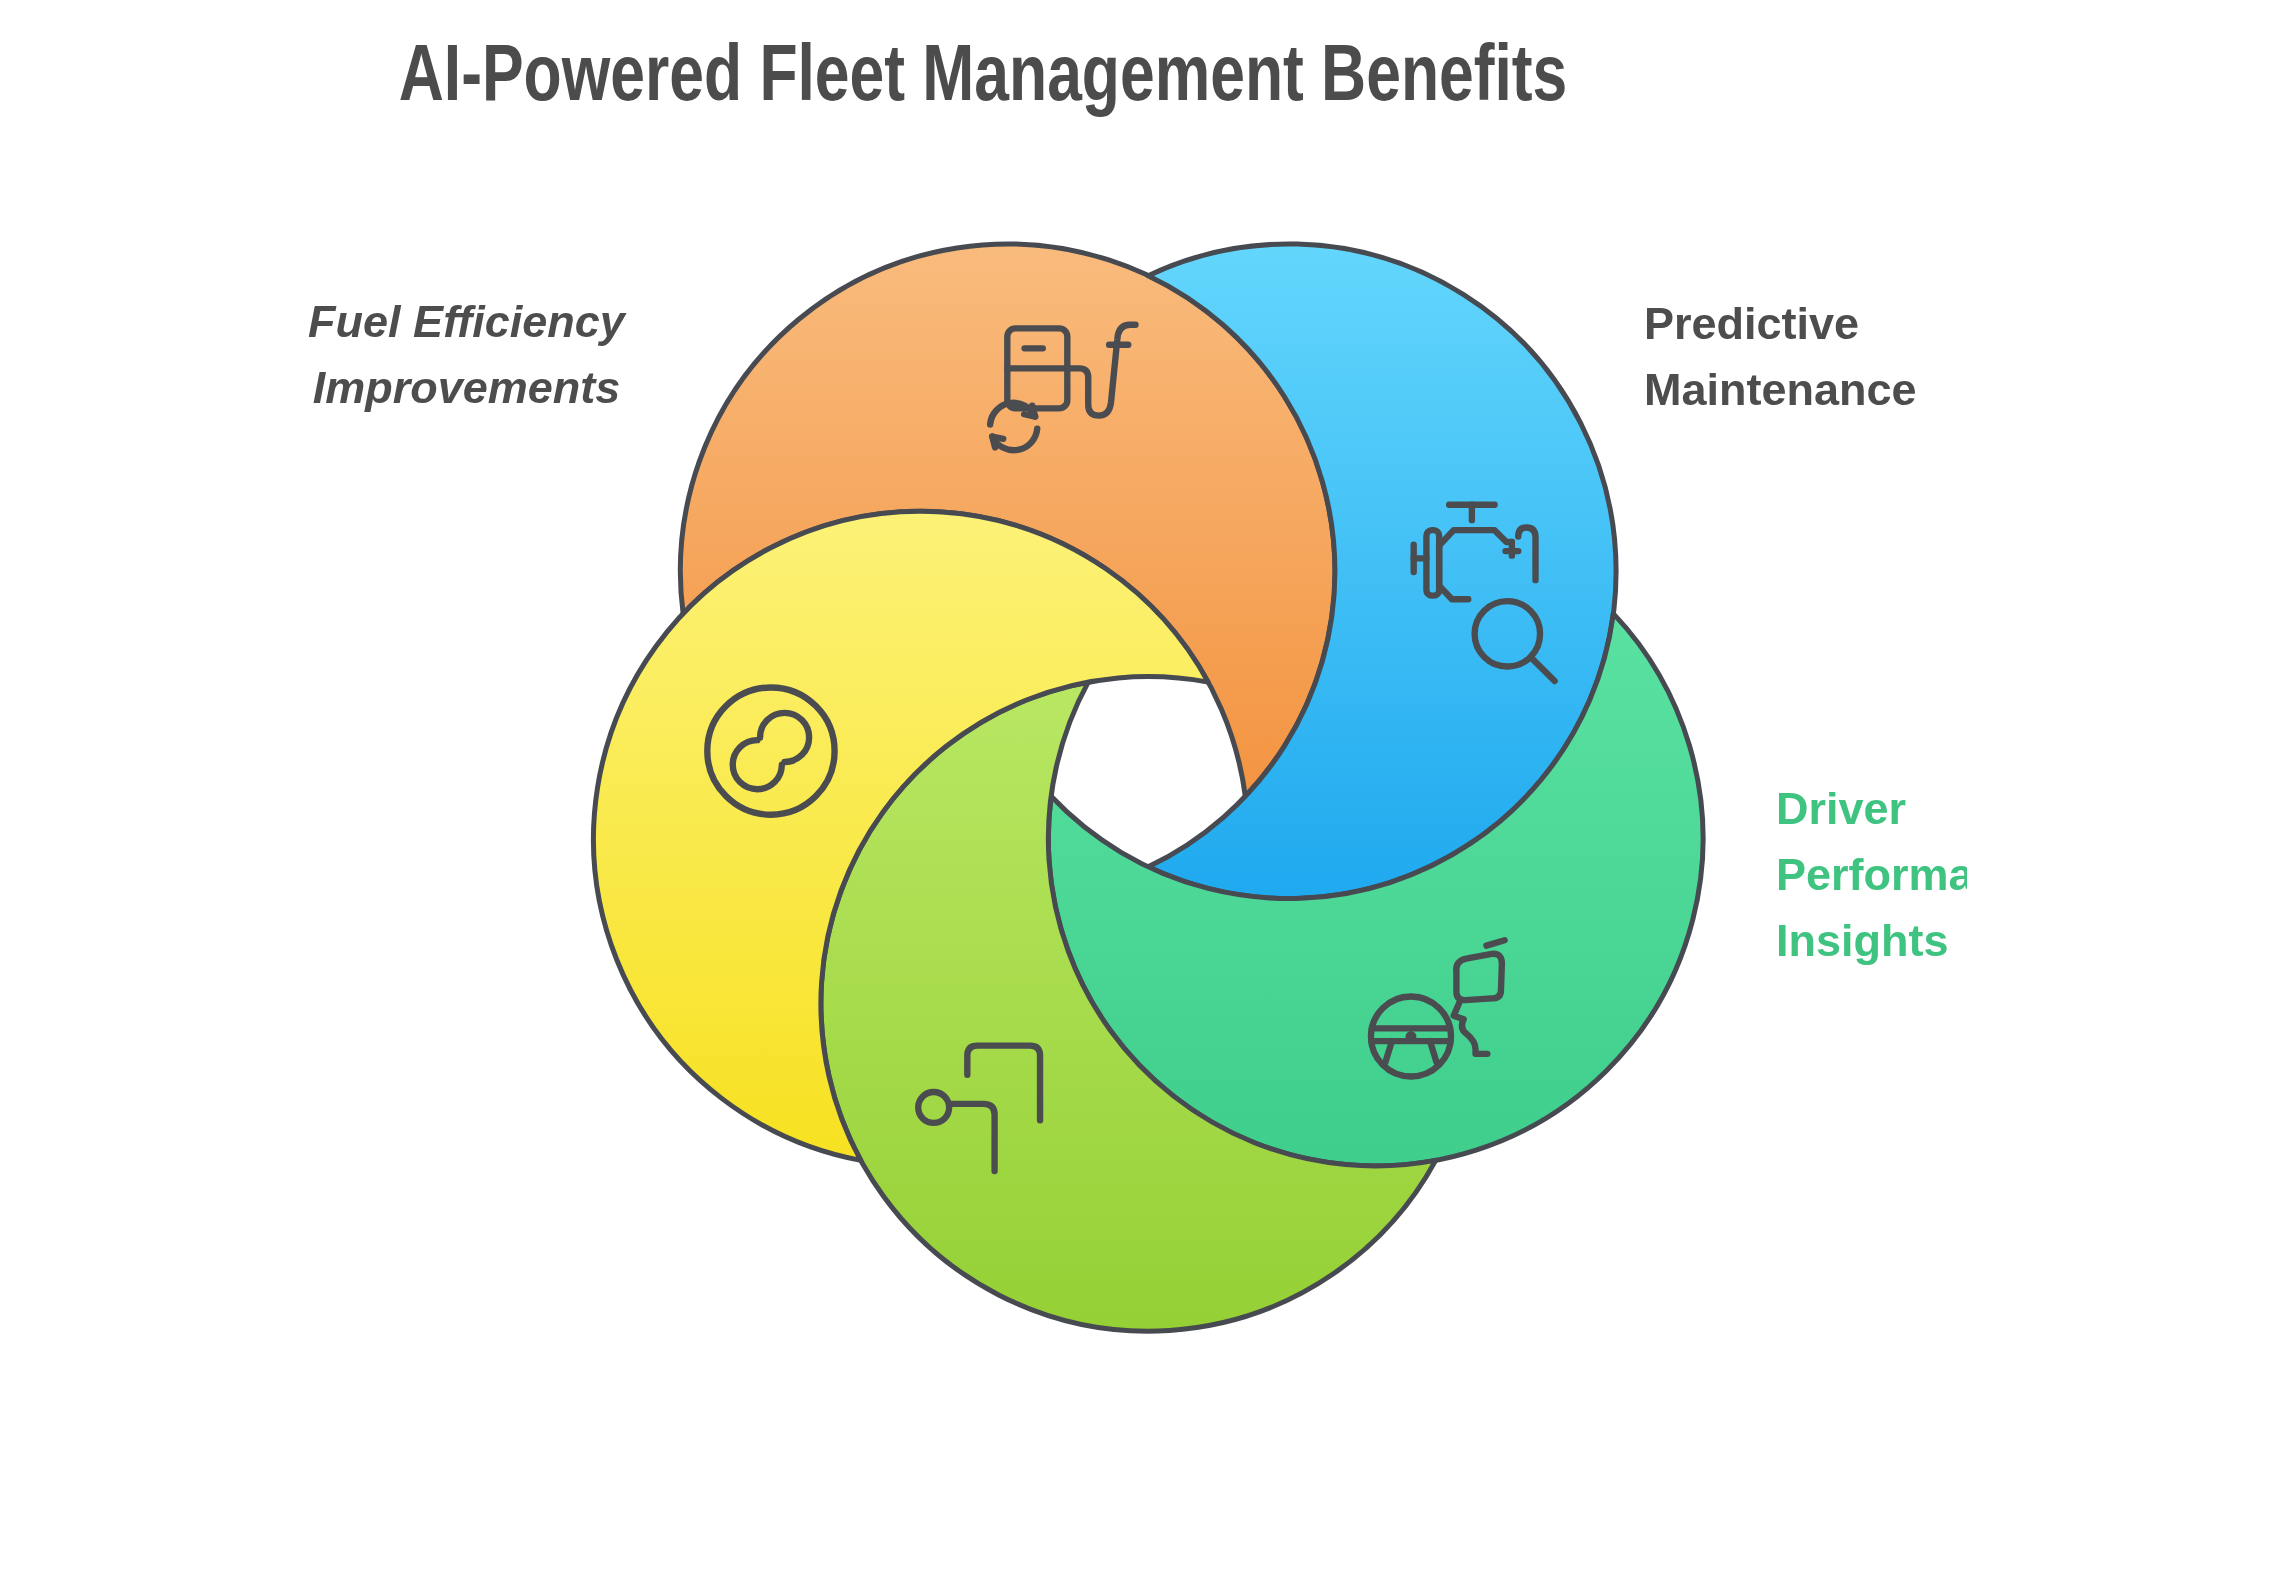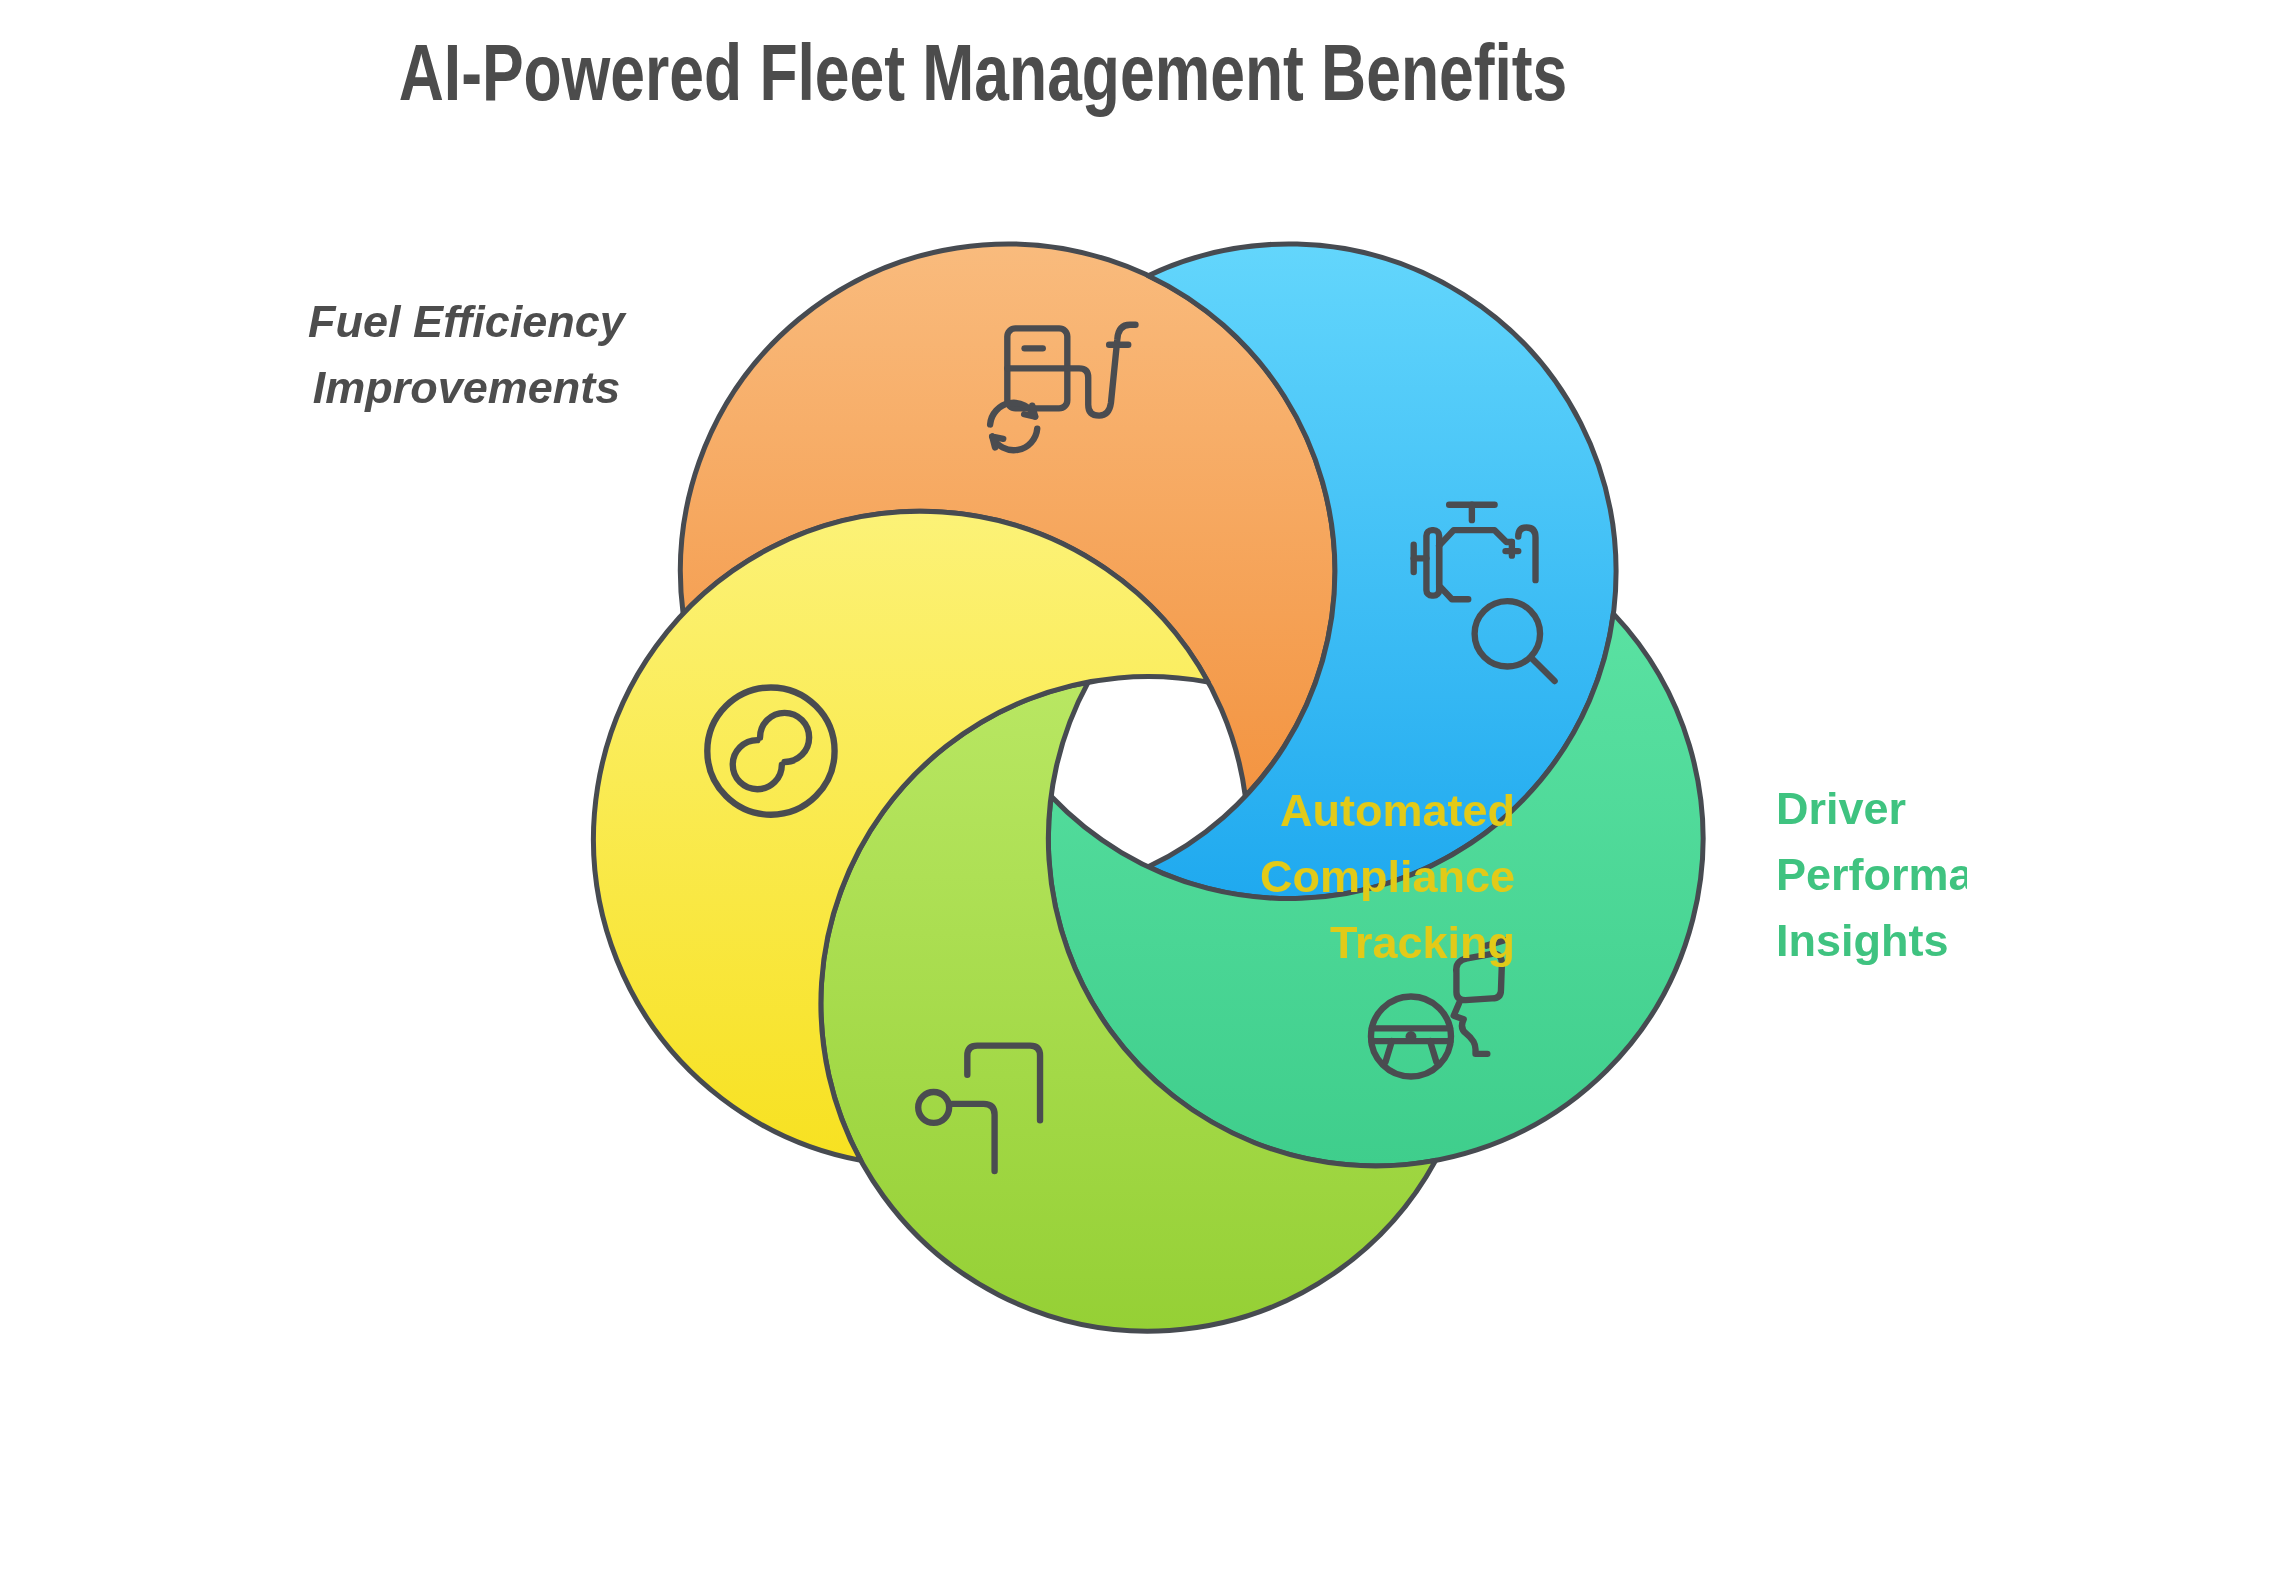--- a/index.html
+++ b/index.html
@@ -111,24 +111,23 @@
     </g>
   </svg>
 
   <div class="title" style="color: rgb(76, 76, 76);">
     <span>AI-Powered Fleet Management Benefits</span>
   </div>
 
   <div class="label" id="lbl-fuel" style="color: rgb(77, 77, 77);">Fuel Efficiency
 Improvements</div>
 
+  <div class="label" id="lbl-predictive" style="color: rgb(77, 77, 77);">Predictive
+Maintenance</div>
 
   <div class="label" id="lbl-driver" style="color: rgb(63, 195, 128);">Driver
 Performance
 Insights</div>
 
 
-  <div class="label" id="lbl-compliance" style="color: rgb(226, 202, 24);">Automated
-Compliance
-Tracking</div>
 
 </div>
 
 
 </body></html>

